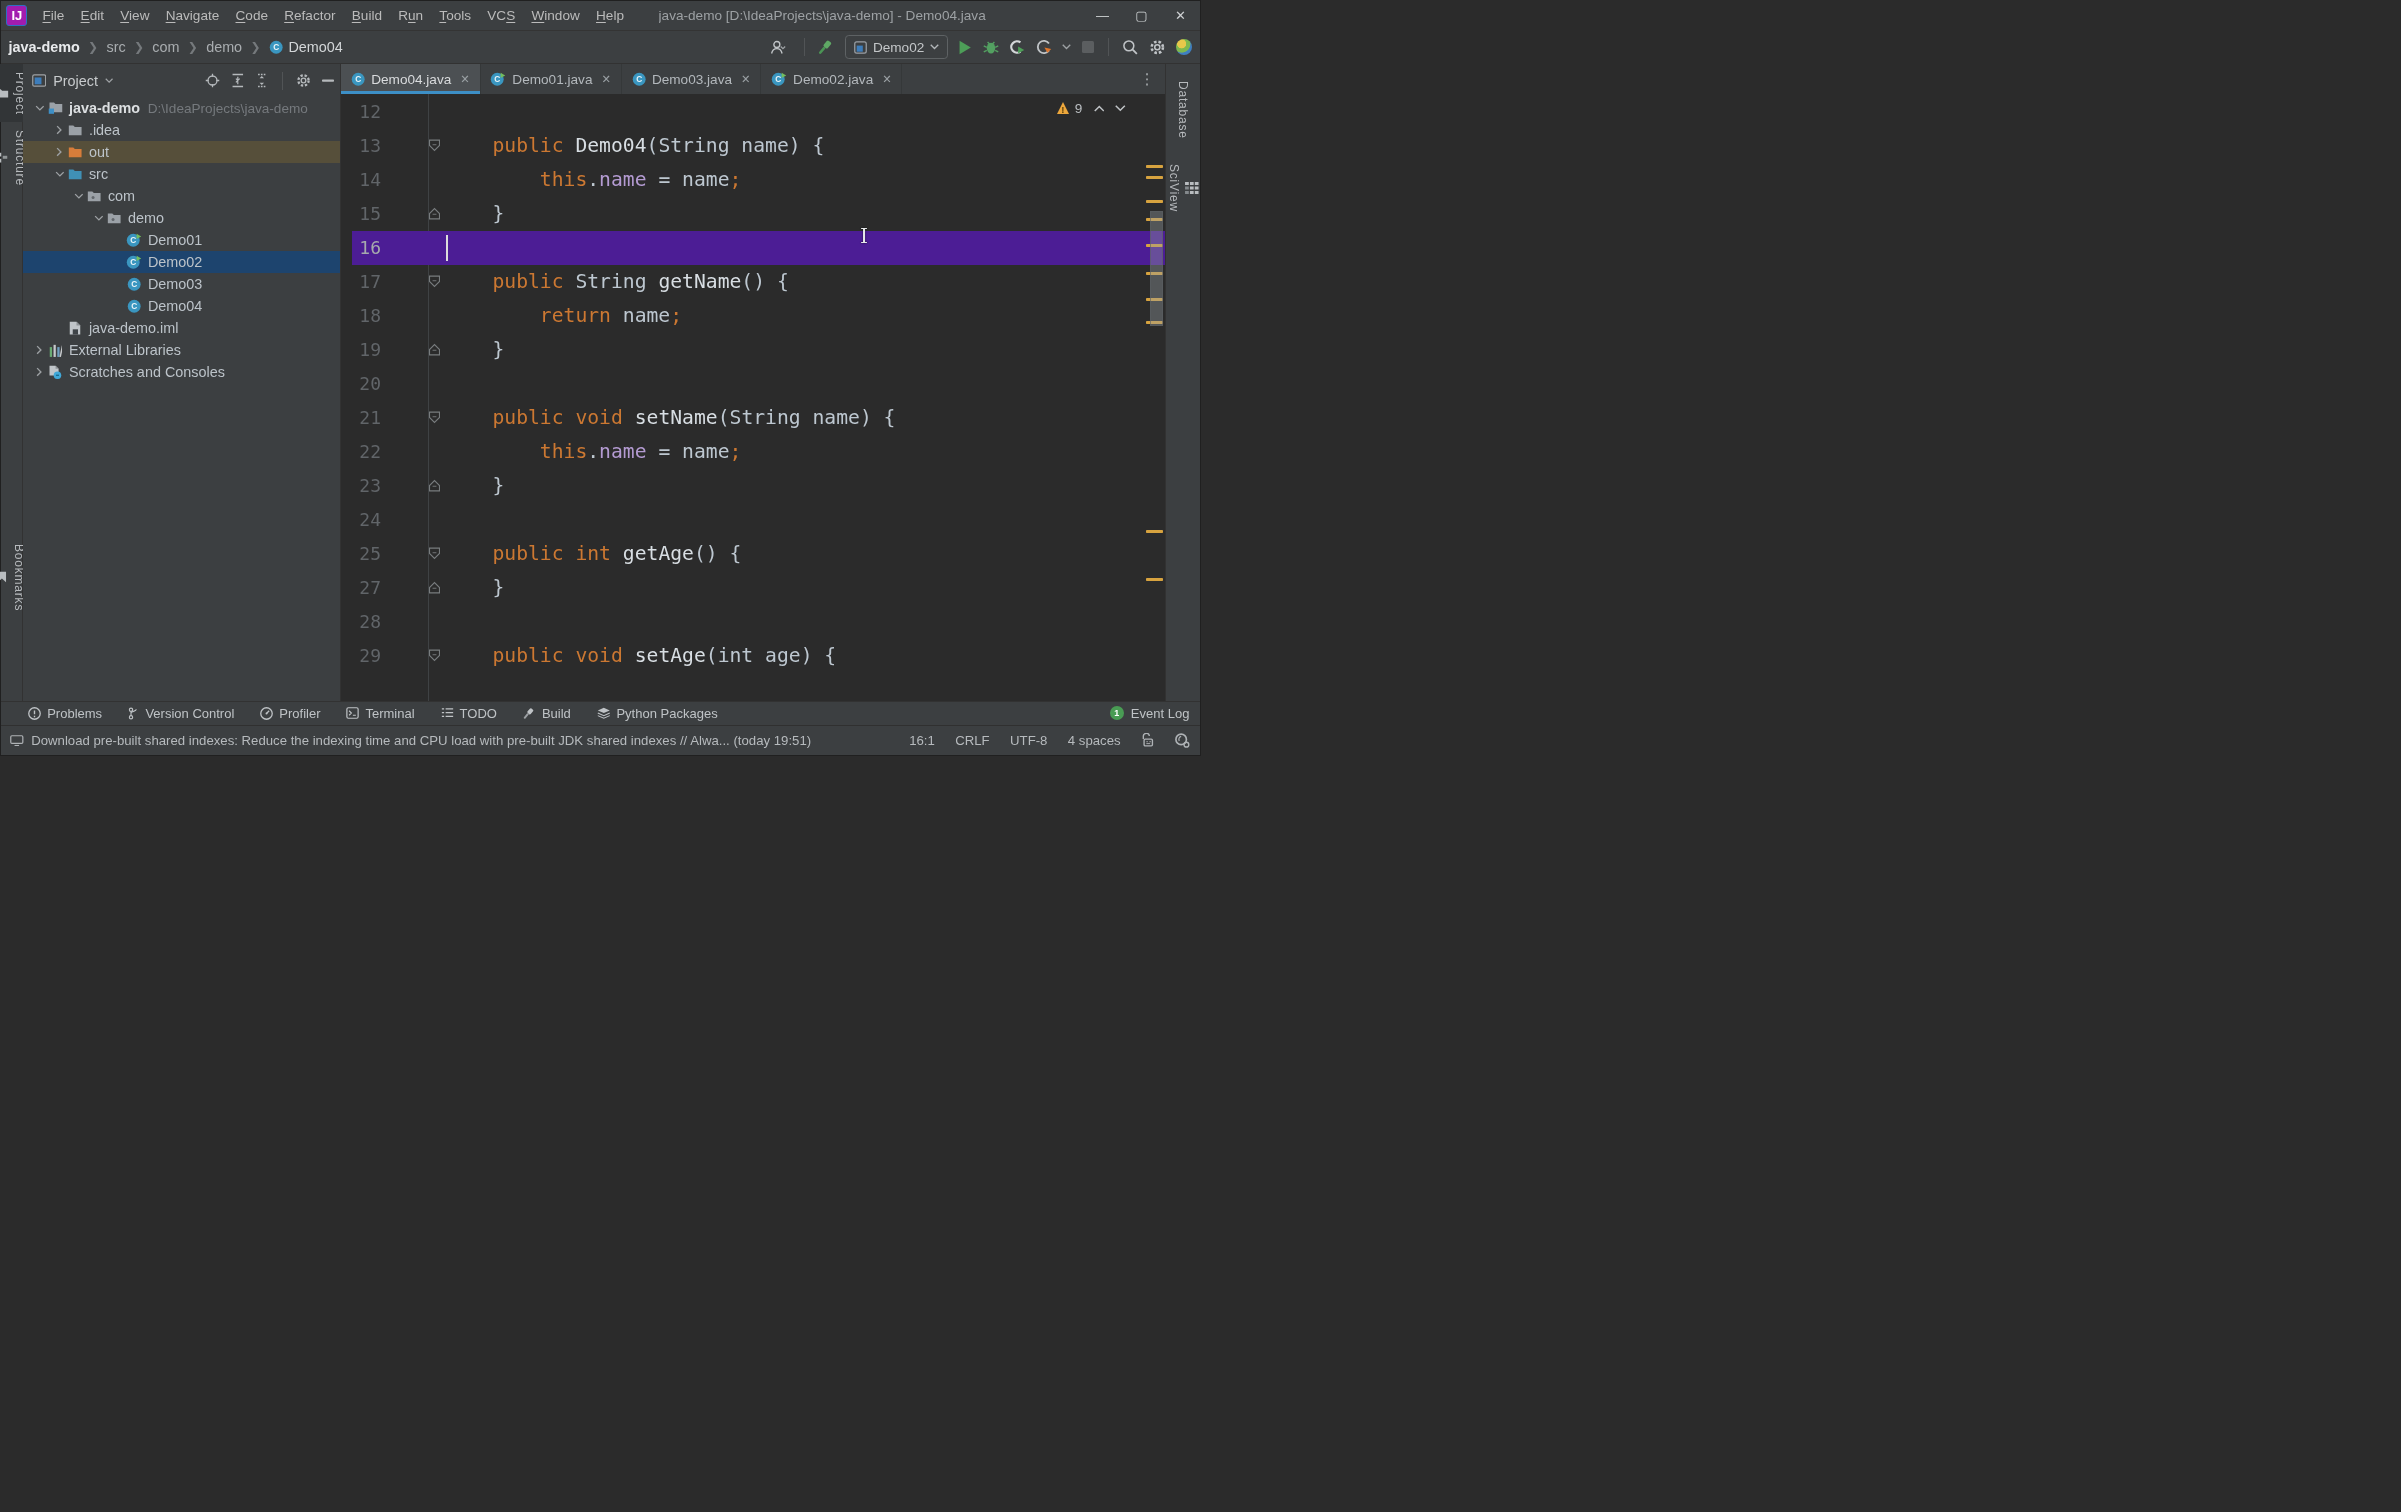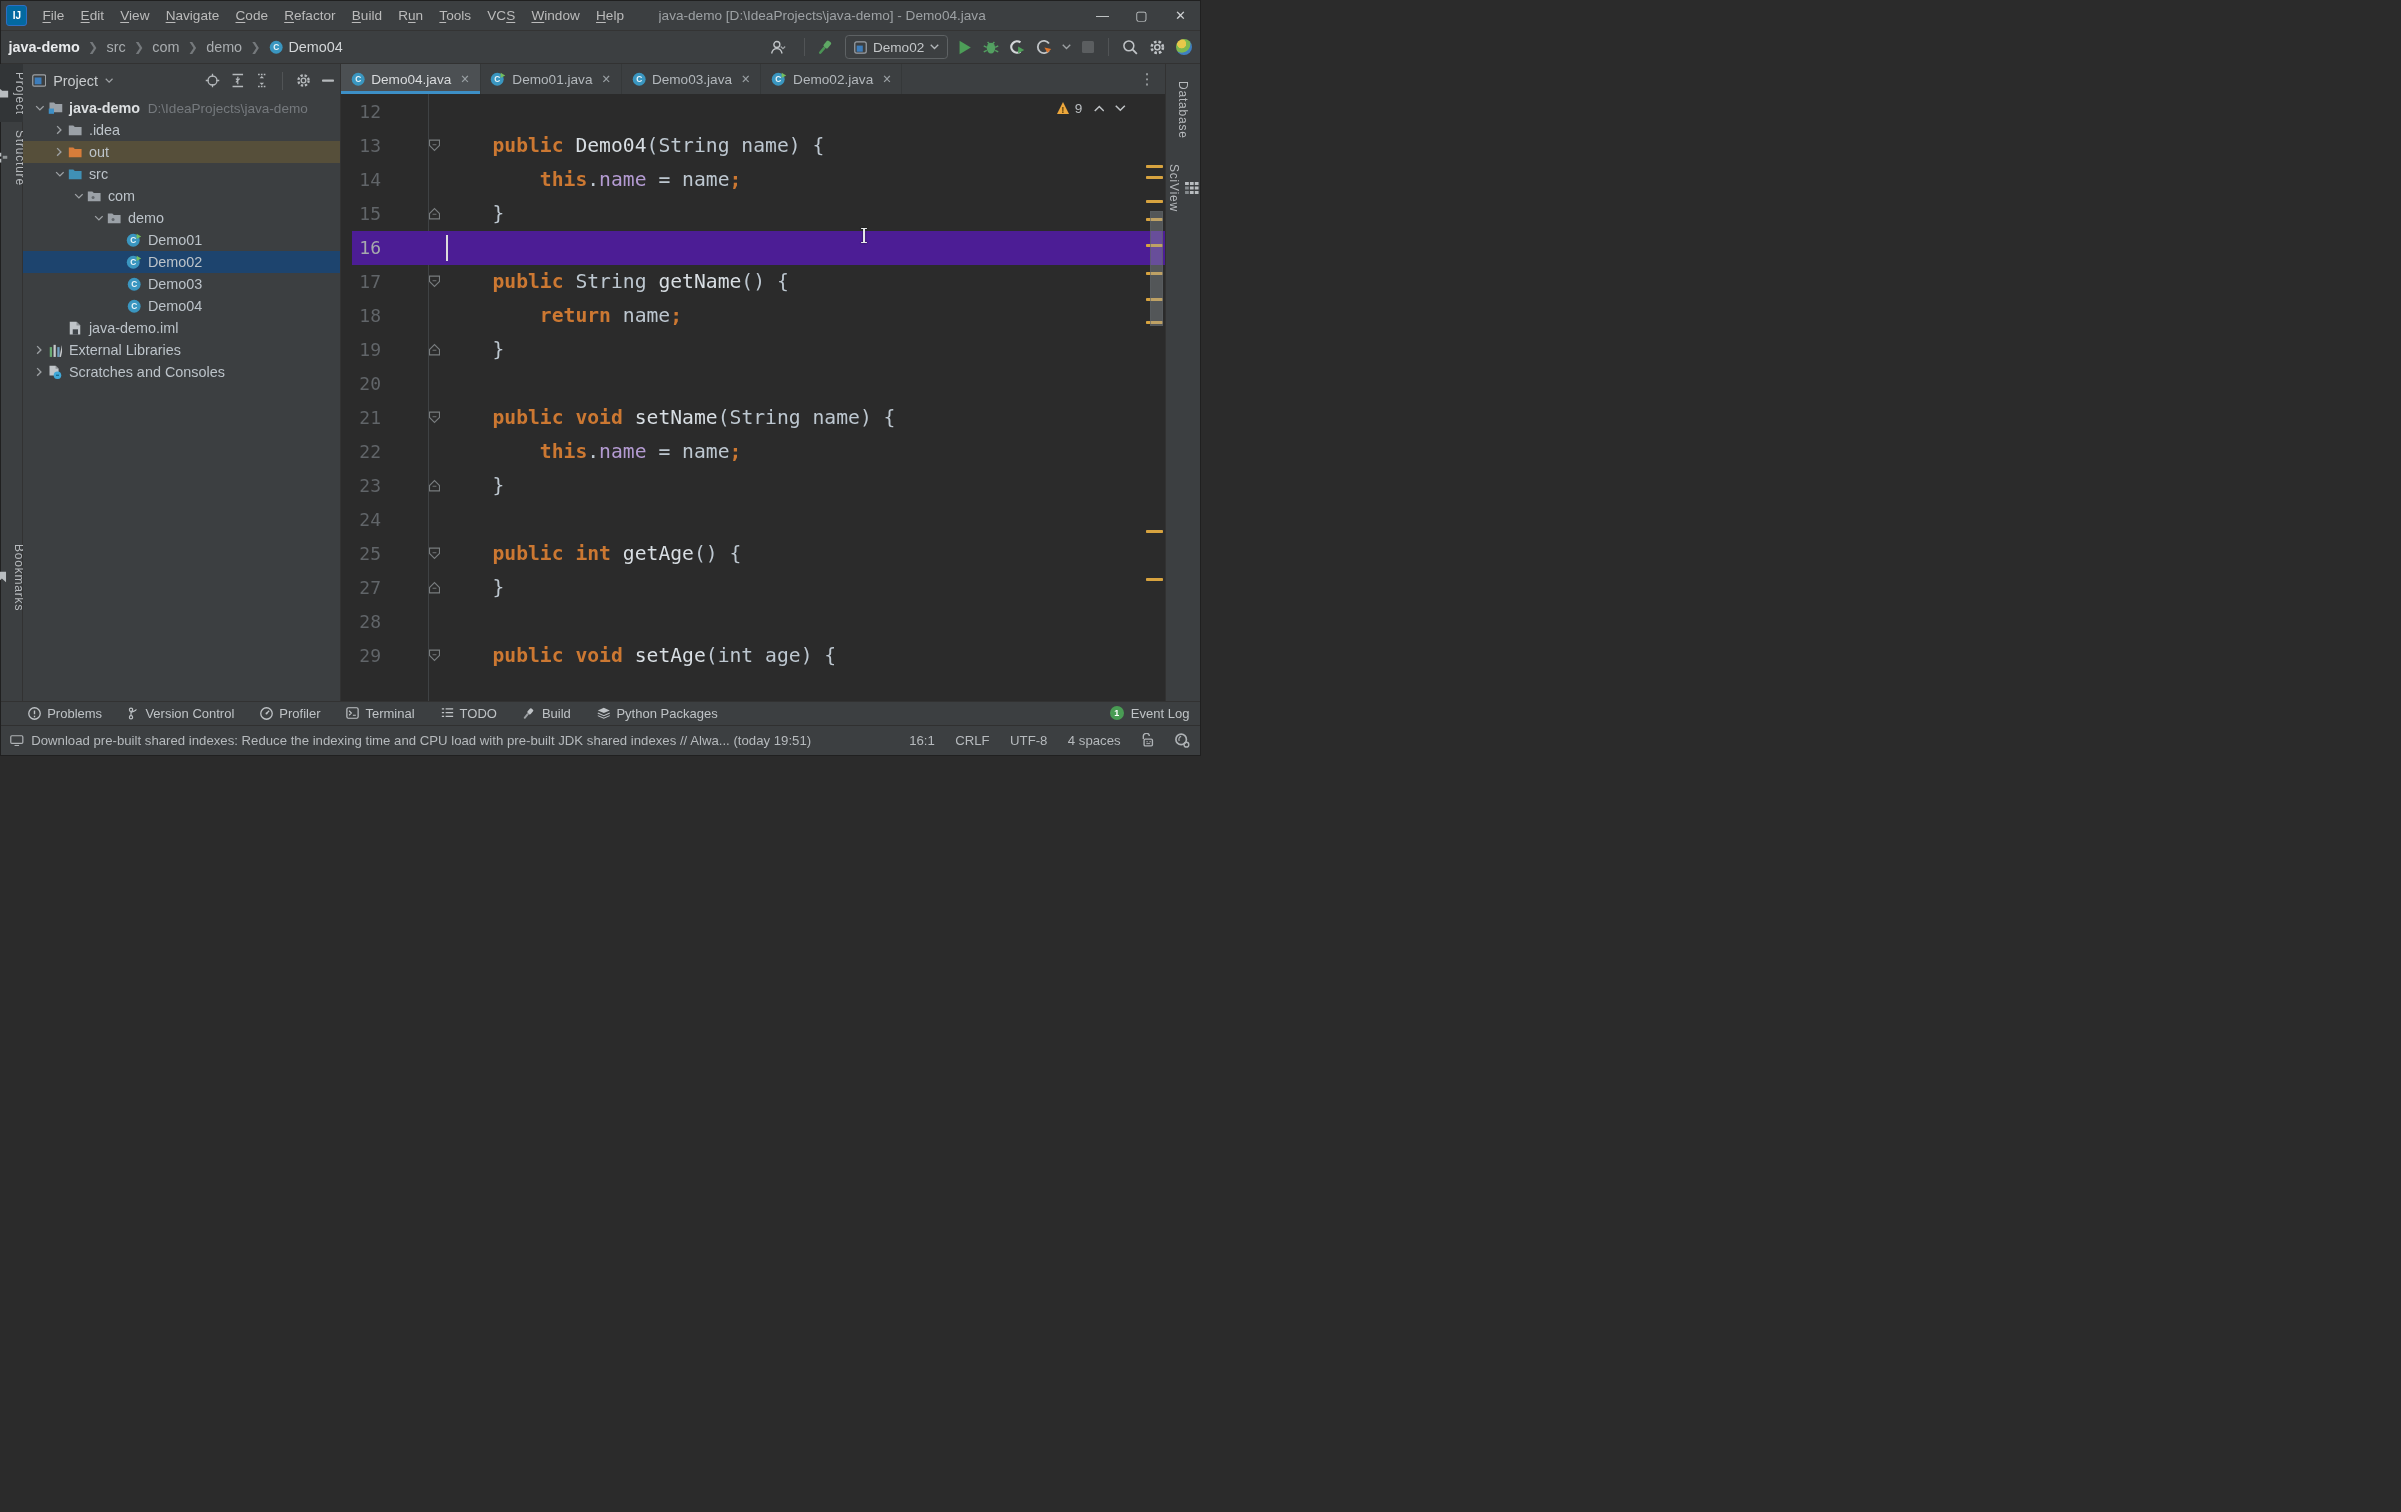--- a/index.html
+++ b/index.html
@@ -3,23 +3,23 @@
 <meta charset="utf-8">
 <style>
   html,body{margin:0;padding:0;background:#2b2b2b;}
   body{width:1201px;height:756px;overflow:hidden;position:relative;
        font-family:"Liberation Sans",sans-serif;color:#bbbbbb;
        -webkit-font-smoothing:antialiased;}
   .app{width:1201px;height:756px;display:flex;flex-direction:column;background:#3c3f41;border:0.8px solid #202020;box-sizing:border-box;}
 
   
   .titlebar{height:29px;flex:0 0 29px;display:flex;align-items:center;background:#3c3f41;border-bottom:0.8px solid #343434;}
-  .app-logo{width:19px;height:19px;margin:0 7.6px 0 5.3px;border-radius:3px;background:#0369a1;
+  .app-logo{width:19px;height:19px;margin:0 7.6px 0 5.3px;border-radius:3px;background:#a21caf;
             border:1.5px solid #2e6fc4;display:flex;align-items:center;justify-content:center;
-            color:#fff;font-size:10px;font-weight:bold;letter-spacing:0;text-align:right;}
+            color:#fff;font-size:13px;font-weight:bold;letter-spacing:0;text-align:right;}
   .menus{display:flex;align-items:center;gap:1px;}
   .menu-item{padding:3px 7.6px;font-size:13.6px;color:#bbbbbb;border-radius:2.3px;cursor:default;}
   .menu-item u{text-decoration:underline;text-underline-offset:2.3px;}
   .win-title{margin-left:27px;font-size:13.6px;color:#9da1a4;white-space:nowrap;overflow:hidden;}
   .win-controls{margin-left:auto;display:flex;height:100%;}
   .win-btn{width:39px;height:100%;display:flex;align-items:center;justify-content:center;color:#cfd2d4;font-size:13px;}
 
   
   .toolbar{height:32px;flex:0 0 32px;display:flex;align-items:center;background:#3c3f41;border-bottom:0.8px solid #323232;padding:0 7.6px;}
   .crumbs{display:flex;align-items:center;gap:8.3px;font-size:14.4px;}
@@ -71,21 +71,21 @@
   .editor{flex:1 1 auto;position:relative;overflow:hidden;background:#2b2b2b;}
   .fold-line{position:absolute;left:87px;top:0;bottom:0;width:0.8px;background:#3f4244;}
   .code{position:absolute;left:0;top:0.8px;right:0;padding-left:11px;}
   .cl{height:34px;line-height:34px;position:relative;white-space:pre;
       font-family:"DejaVu Sans Mono","Liberation Mono",monospace;font-size:19.7px;color:#bdc7d0;}
   .cl.cur{background:#4c1d95;}
   .cl .ln{position:absolute;left:0;top:0;width:29px;text-align:right;font-size:18px;color:#616569;}
   .cl.cur .ln{color:#a6aaad;}
   .cl .fold{position:absolute;left:76px;top:10.6px;}
   .cl .src{position:absolute;left:93px;top:0;}
-  .tok-kw{color:#cc7832;font-weight:bold;}
+  .tok-kw{color:#cc7832;}
   .tok-fld{color:#b49bd2;}
   .tok-mth{color:#d8dee3;}
   .caret{position:absolute;width:1.9px;background:#dcdcdc;}
   .mouse-ibeam{position:absolute;color:#e6e8e9;font-size:20.4px;font-family:"DejaVu Serif",serif;text-shadow:0 0 1.5px #000;}
 
   .inspect-widget{position:absolute;top:6.8px;right:39px;display:flex;align-items:center;gap:11.3px;color:#b9bdc0;font-size:13.6px;}
   .warn-tri{width:0;height:0;border-left:6.8px solid transparent;border-right:6.8px solid transparent;border-bottom:12px solid #eda73c;position:relative;}
   .warn-tri::after{content:"!";position:absolute;left:-1.9px;top:2.3px;font-size:8.3px;font-weight:bold;color:#463000;}
   .stripe-mark{position:absolute;right:2.3px;width:16.6px;height:3px;background:#d7a33f;border-radius:0.8px;}
   .sb-thumb{position:absolute;right:2.3px;width:10.6px;background:rgba(150,158,162,.38);border:0.8px solid rgba(90,95,98,.6);}

